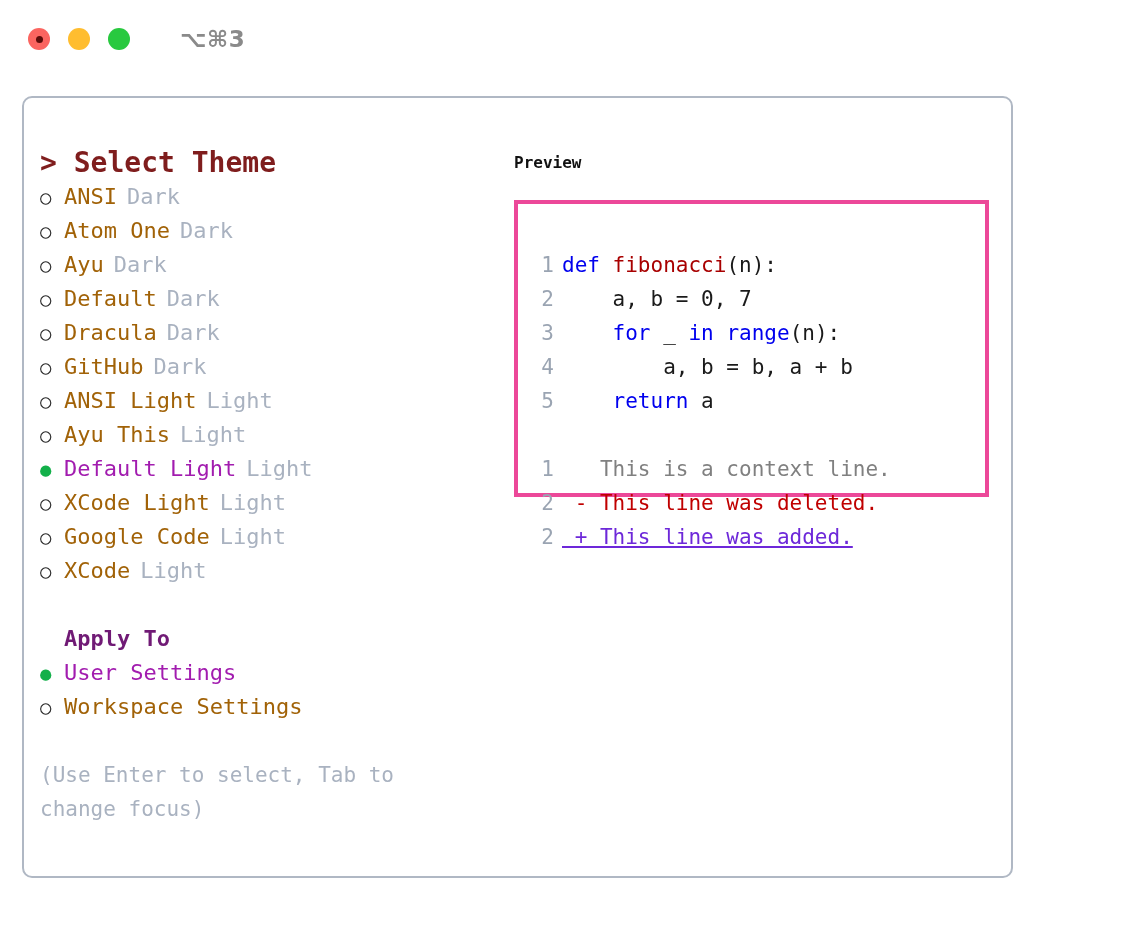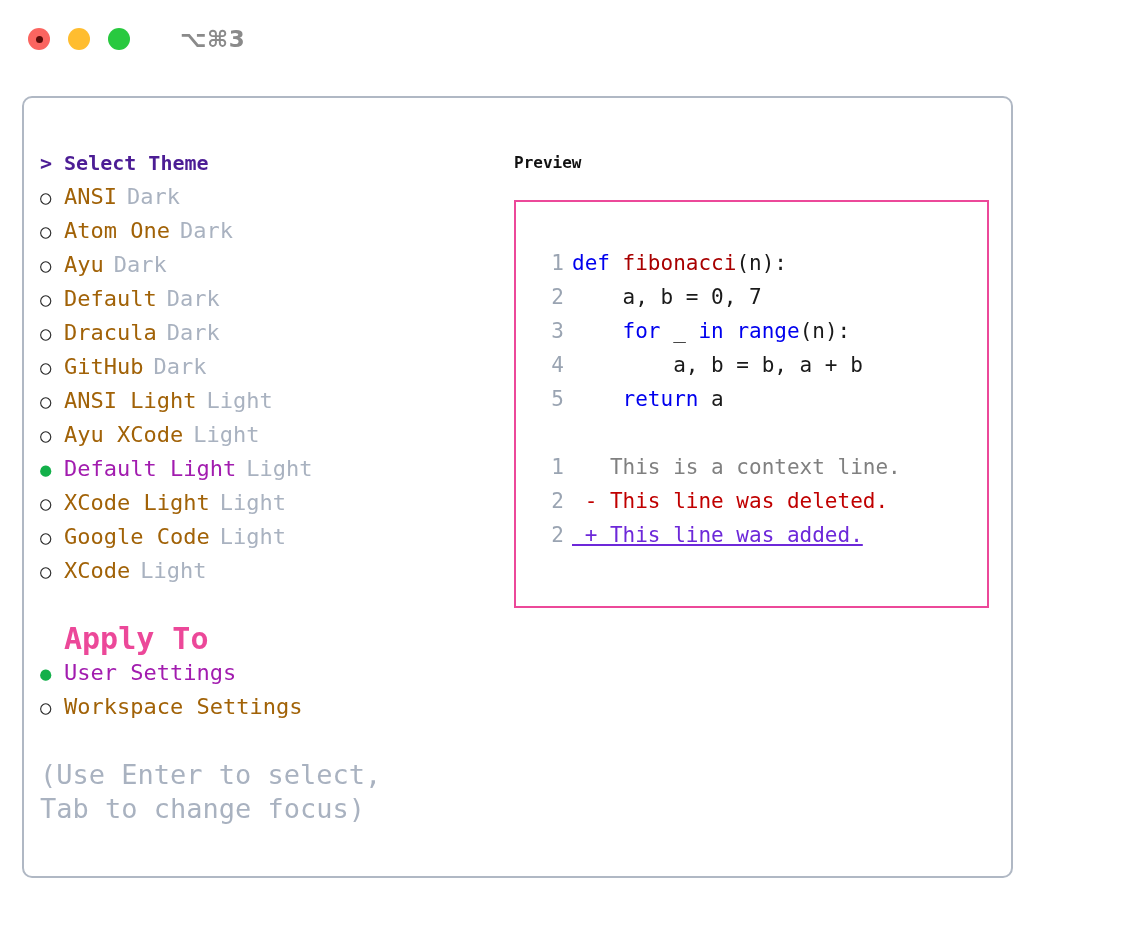--- a/index.html
+++ b/index.html
@@ -93,23 +93,23 @@
     box-sizing: border-box;
   }
   .col-right {
     flex: 1;
     padding: 48px 0 0 10px;
     box-sizing: border-box;
   }
 
   
   .list-header {
-    font-size: 20px;
-    font-weight: 700;
-    color: #4c1d95;
+    font-size: 28px;
+    font-weight: 700;
+    color: #7f1d1d;
     line-height: 34px;
     white-space: pre;
     margin-bottom: 0;
   }
 
   .opt-row {
     display: flex;
     align-items: baseline;
     font-size: 22px;
     line-height: 34px;
@@ -127,55 +127,55 @@
   .opt-label { color: #a16207; }
   .opt-row.selected .opt-label { color: #a21caf; }
   .opt-badge {
     color: #a9b2c0;
     margin-left: 10px;
   }
 
   .section-gap { height: 34px; }
 
   .apply-header {
-    font-size: 30px;
-    font-weight: 700;
-    color: #ec4899;
+    font-size: 22px;
+    font-weight: 700;
+    color: #701a75;
     line-height: 34px;
     white-space: pre;
     padding-left: 24px;
   }
 
   .hint {
     margin-top: 34px;
-    font-size: 27px;
+    font-size: 21px;
     line-height: 34px;
     color: #a9b2c0;
     width: 400px;
     white-space: pre-wrap;
   }
 
   
   .preview-title {
     font-size: 16px;
     font-weight: 700;
     color: #111111;
     line-height: 34px;
     padding-left: 10px;
   }
 
   .preview-box {
     margin-top: 20px;
     margin-left: 10px;
     width: 475px;
-    height: 408px;
-    border: 2px solid #ec4899;
-    box-sizing: border-box;
-    background: #ffffff;
-    padding: 44px 0 0 26px;
+    height: 297px;
+    border: 4px solid #ec4899;
+    box-sizing: border-box;
+    background: #ffffff;
+    padding: 44px 0 0 14px;
   }
 
   .code-line {
     font-size: 21px;
     line-height: 34px;
     white-space: pre;
     color: #1a1a1a;
   }
   .lnum {
     color: #9aa4b2;
@@ -216,21 +216,21 @@
         <div class="list-header">&gt; Select Theme</div>
 
         <div id="theme-list">
             <div class="opt-row"><span class="opt-marker">○</span><span class="opt-label">ANSI</span><span class="opt-badge">Dark</span></div>
             <div class="opt-row"><span class="opt-marker">○</span><span class="opt-label">Atom One</span><span class="opt-badge">Dark</span></div>
             <div class="opt-row"><span class="opt-marker">○</span><span class="opt-label">Ayu</span><span class="opt-badge">Dark</span></div>
             <div class="opt-row"><span class="opt-marker">○</span><span class="opt-label">Default</span><span class="opt-badge">Dark</span></div>
             <div class="opt-row"><span class="opt-marker">○</span><span class="opt-label">Dracula</span><span class="opt-badge">Dark</span></div>
             <div class="opt-row"><span class="opt-marker">○</span><span class="opt-label">GitHub</span><span class="opt-badge">Dark</span></div>
             <div class="opt-row"><span class="opt-marker">○</span><span class="opt-label">ANSI Light</span><span class="opt-badge">Light</span></div>
-            <div class="opt-row"><span class="opt-marker">○</span><span class="opt-label">Ayu XCode</span><span class="opt-badge">Light</span></div>
+            <div class="opt-row"><span class="opt-marker">○</span><span class="opt-label">Ayu This</span><span class="opt-badge">Light</span></div>
             <div class="opt-row selected"><span class="opt-marker">●</span><span class="opt-label">Default Light</span><span class="opt-badge">Light</span></div>
             <div class="opt-row"><span class="opt-marker">○</span><span class="opt-label">XCode Light</span><span class="opt-badge">Light</span></div>
             <div class="opt-row"><span class="opt-marker">○</span><span class="opt-label">Google Code</span><span class="opt-badge">Light</span></div>
             <div class="opt-row"><span class="opt-marker">○</span><span class="opt-label">XCode</span><span class="opt-badge">Light</span></div>
           </div>
 
         <div class="section-gap"></div>
 
         <div class="apply-header">Apply To</div>
 

